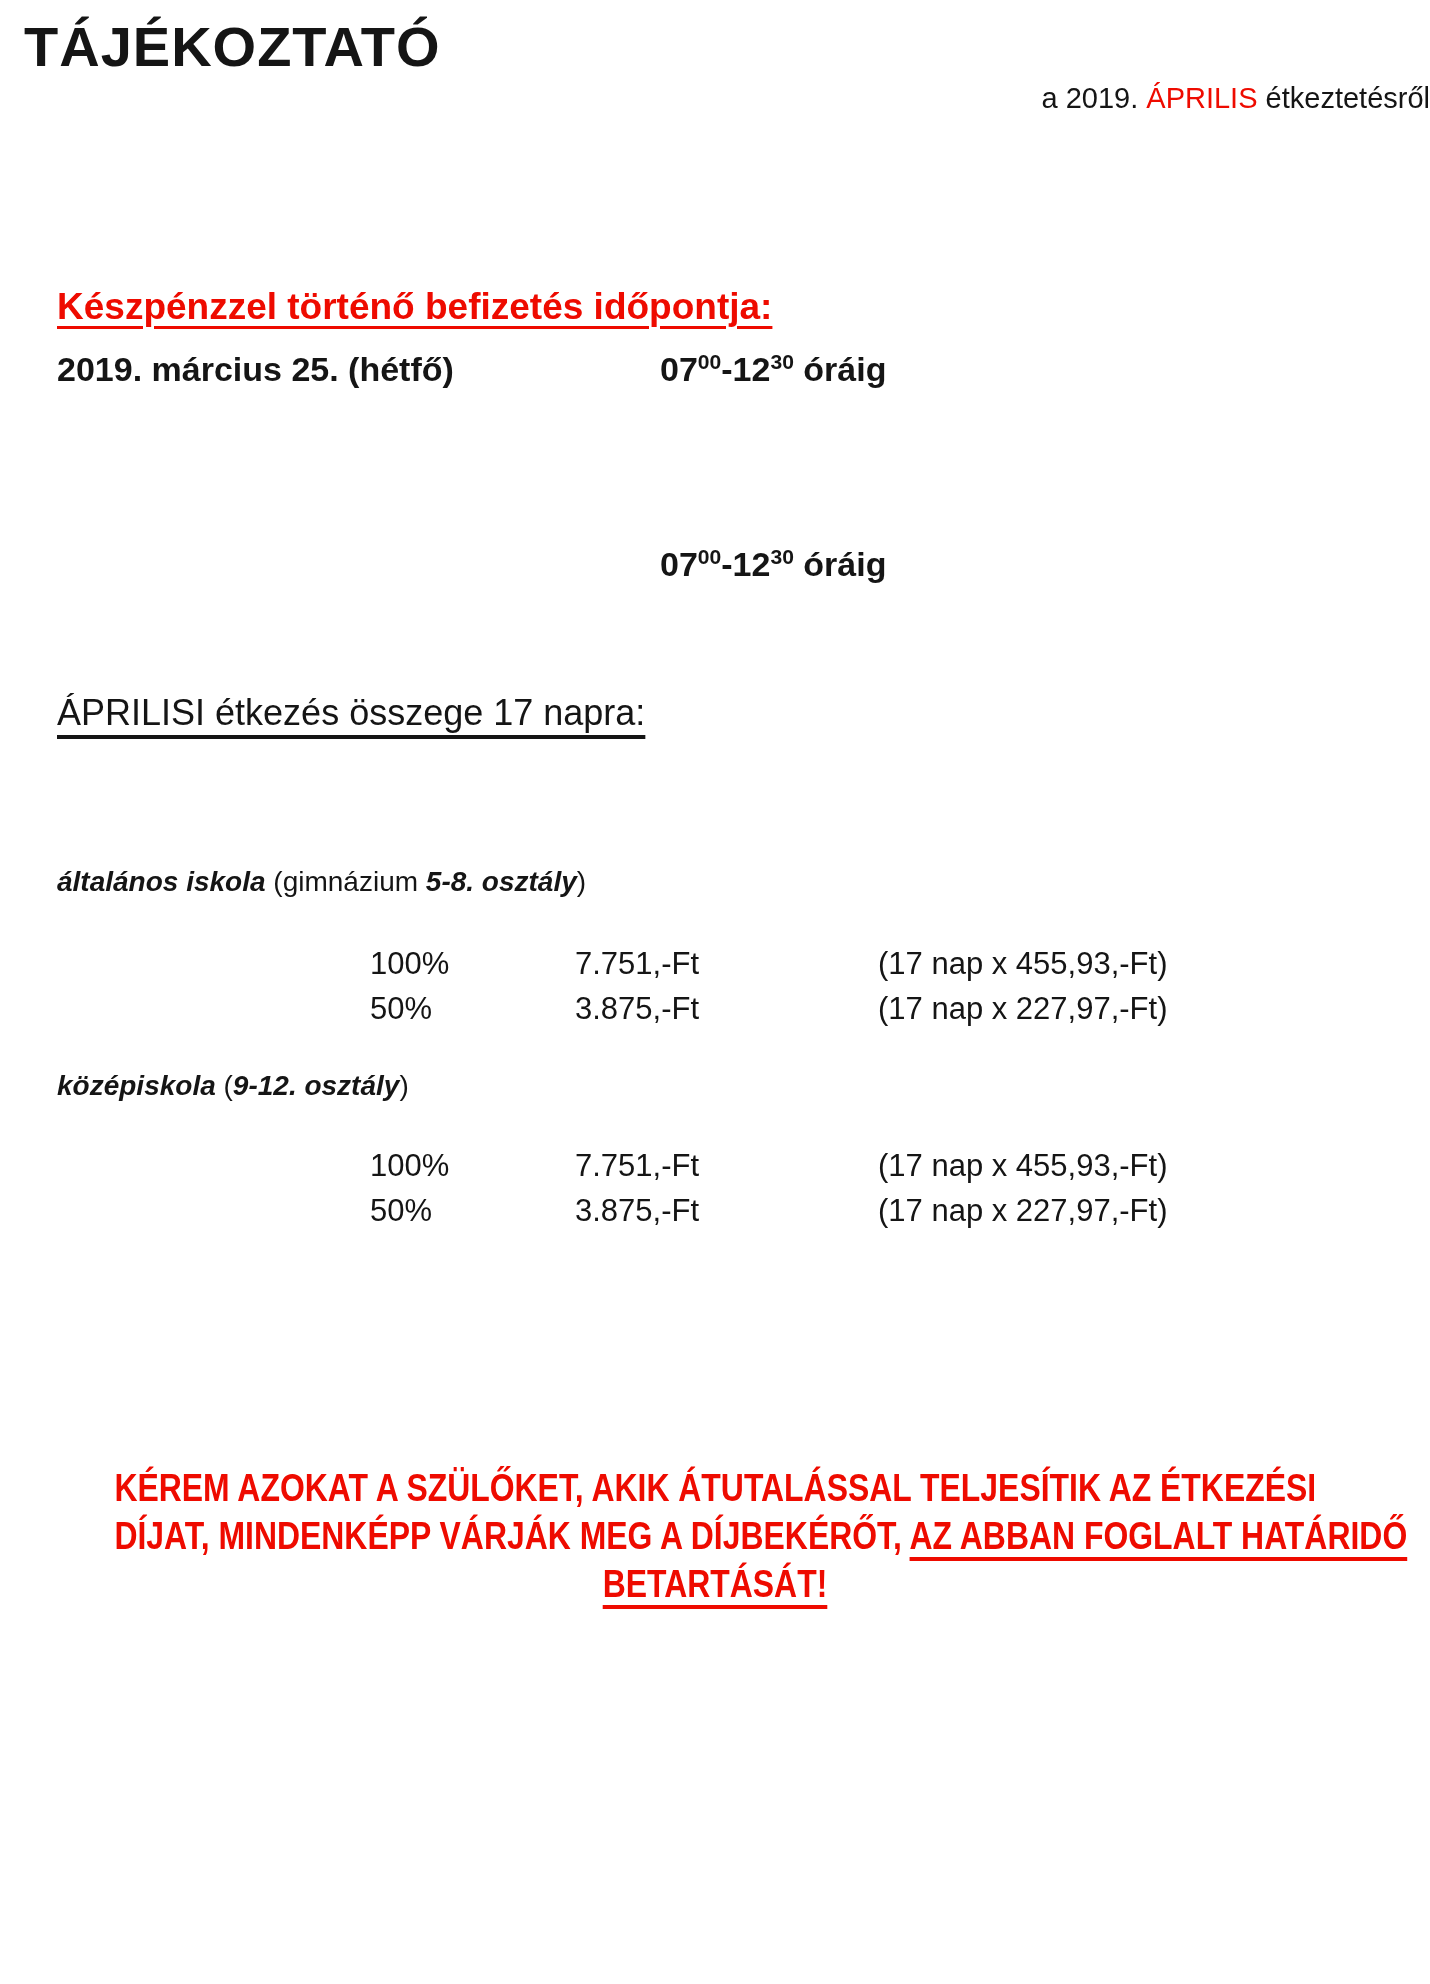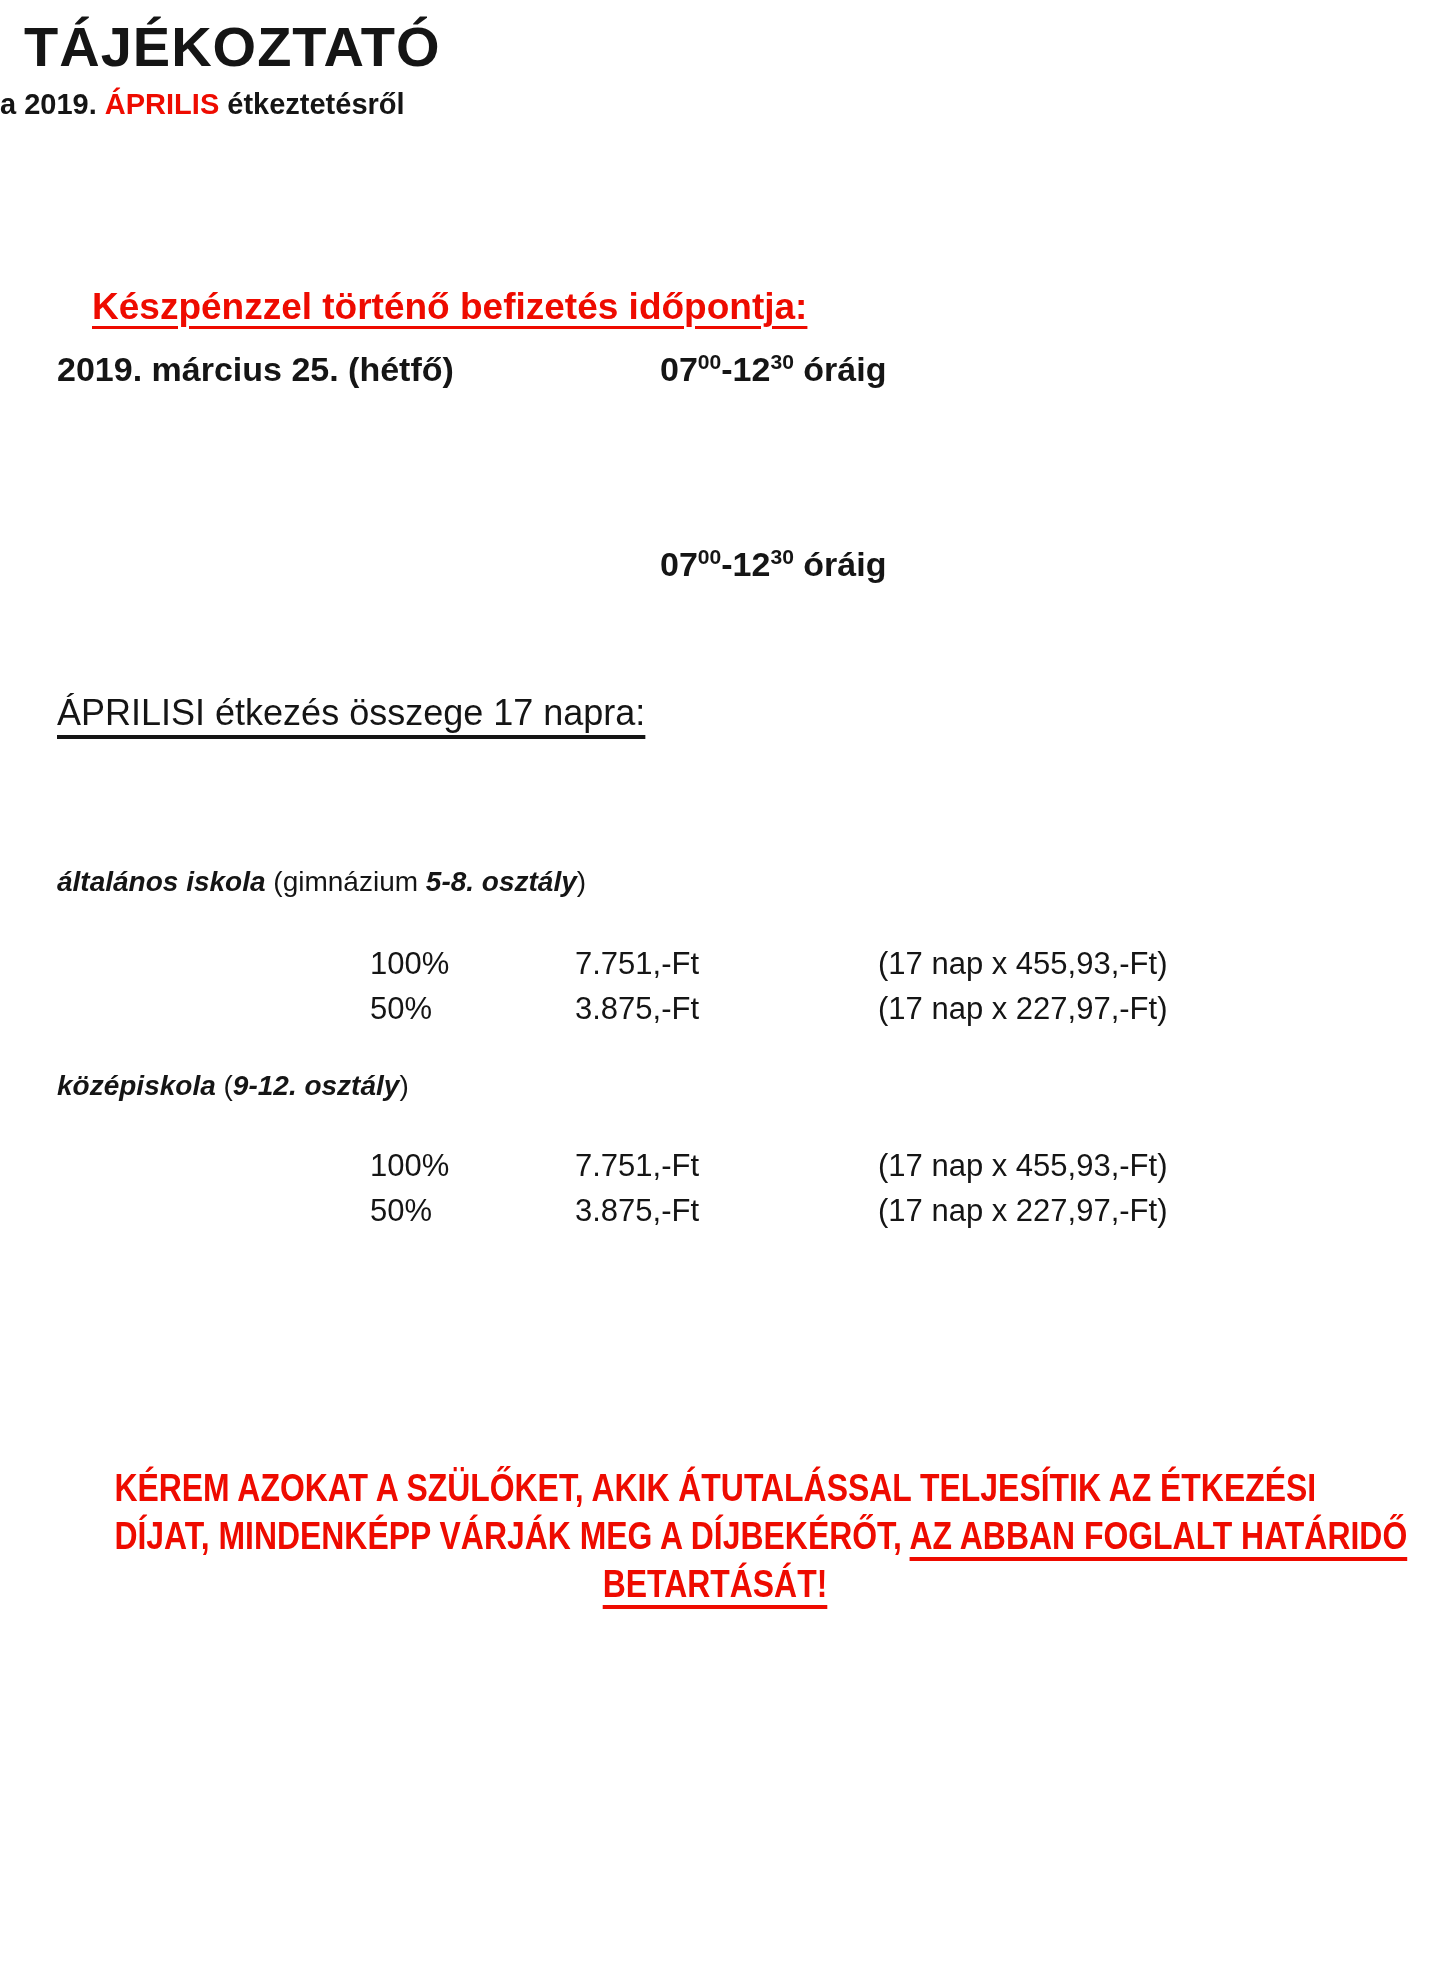--- a/index.html
+++ b/index.html
@@ -15,26 +15,26 @@
     font-family:"Liberation Sans", sans-serif;
     color:var(--ink);
     overflow:hidden;
   }
   .doc-title{
     position:absolute;top:14px;left:0;width:100%;
     text-align:left;font-size:56px;font-weight:bold;letter-spacing:1px;padding-left:24px;
   }
   .doc-subtitle{
     position:absolute;top:82px;left:0;width:100%;
-    text-align:left;font-size:29px;font-weight:bold;white-space:nowrap;margin-top:6px;
+    text-align:right;font-size:29px;font-weight:normal;white-space:nowrap;
   }
   .doc-subtitle .hl{color:var(--red);}
   .pay-heading{
     position:absolute;left:57px;
-    font-size:37px;font-weight:bold;color:var(--red);white-space:nowrap;margin-left:35px;
+    font-size:37px;font-weight:bold;color:var(--red);white-space:nowrap;
   }
   .pay-heading .ul{
     text-decoration:underline;
     text-decoration-thickness:3px;
     text-underline-offset:7px;
   }
   .pay-heading--first{top:286px;}
   .pay-heading--second{top:481px;}
   .pay-line{position:absolute;left:0;width:100%;height:46px;padding-left:13px;}
   .pay-line--first{top:350px;}

